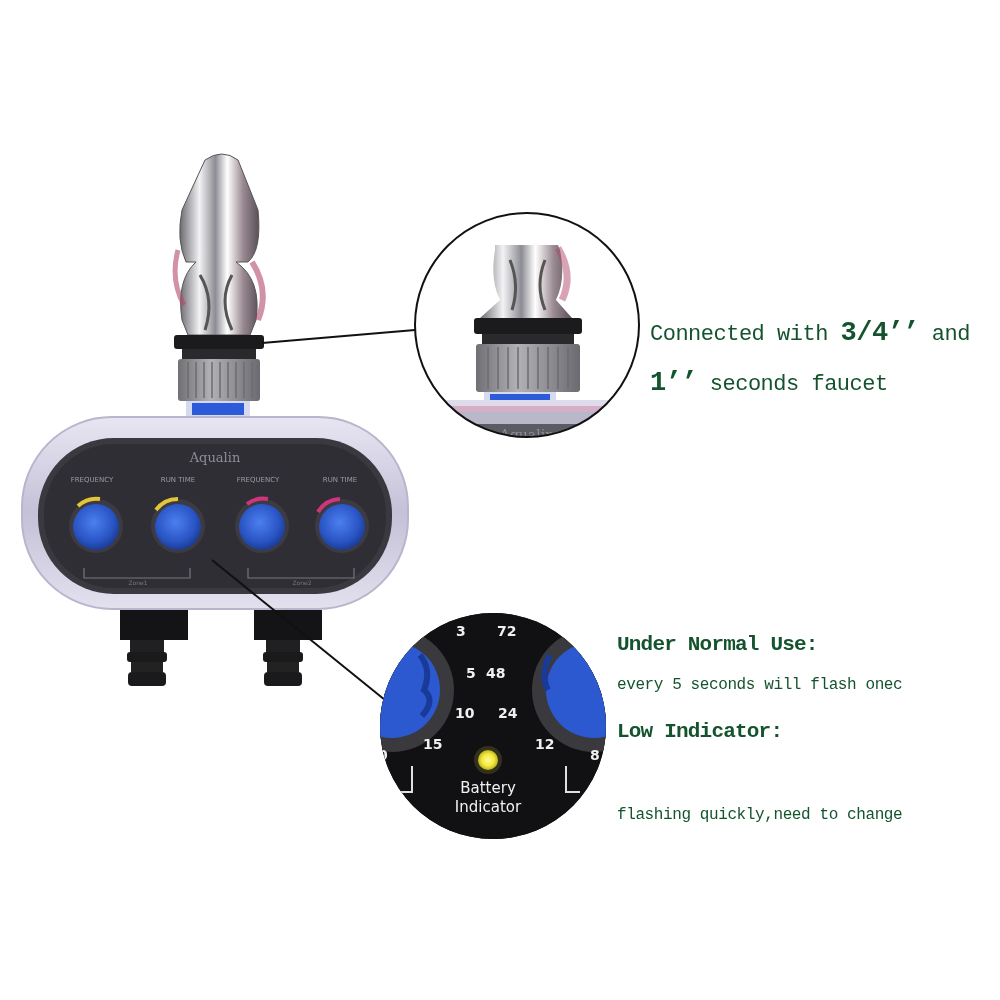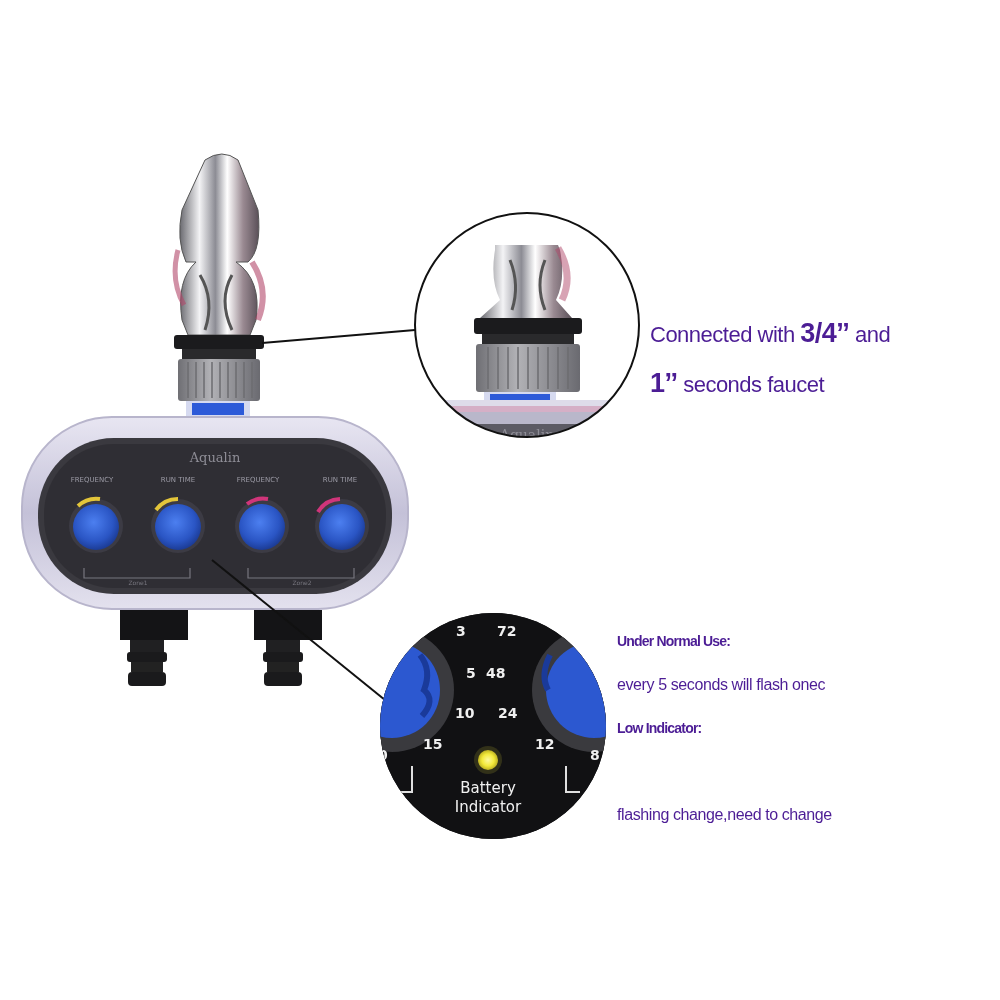--- a/index.html
+++ b/index.html
@@ -1,22 +1,22 @@
 <!DOCTYPE html>
 <html><head>
   <meta charset="utf-8">
   <style>
     html, body { margin:0; padding:0; background:#ffffff; }
     body { width:1000px; height:1000px; position:relative; overflow:hidden; font-family:"DejaVu Sans", sans-serif; }
     .abs { position:absolute; }
     svg { display:block; }
-    .caption { position:absolute; color:#4c1d95; white-space:nowrap; font-family:Liberation Sans, sans-serif; letter-spacing:-0.5px; }
+    .caption { position:absolute; color:#14532d; white-space:nowrap; font-family:Liberation Mono, monospace; letter-spacing:-0.5px; }
     .cap-top { left:650px; font-size:22px; }
     .cap-top b { font-size:27px; font-weight:bold; }
-    .cap-h { left:617px; font-size:14px; font-weight:bold; letter-spacing:-0.8px; }
+    .cap-h { left:617px; font-size:21px; font-weight:bold; letter-spacing:-0.8px; }
     .cap-b { left:617px; font-size:16px; letter-spacing:-0.4px; }
   </style>
 </head>
 <body>
 
 <div class="abs" style="left:0;top:0;width:1000px;height:1000px;">
   <svg width="1000" height="1000" viewBox="0 0 1000 1000">
     <defs>
       <linearGradient id="chrome" x1="0" x2="1" y1="0" y2="0">
         <stop offset="0" stop-color="#6a6a70"></stop>
@@ -210,13 +210,13 @@
 <div class="caption cap-top" style="top:318px;">
   <span>Connected with </span><b>3/4’’</b><span> and</span>
 </div>
 <div class="caption cap-top" style="top:368px;">
   <b>1’’</b><span> seconds faucet</span>
 </div>
 
 <div class="caption cap-h" style="top:633px;">Under Normal Use:</div>
 <div class="caption cap-b" style="top:676px;">every 5 seconds will flash onec</div>
 <div class="caption cap-h" style="top:720px;">Low Indicator:</div>
-<div class="caption cap-b" style="top:806px;">flashing change,need to change</div>
+<div class="caption cap-b" style="top:806px;">flashing quickly,need to change</div>
 
 </body></html>

